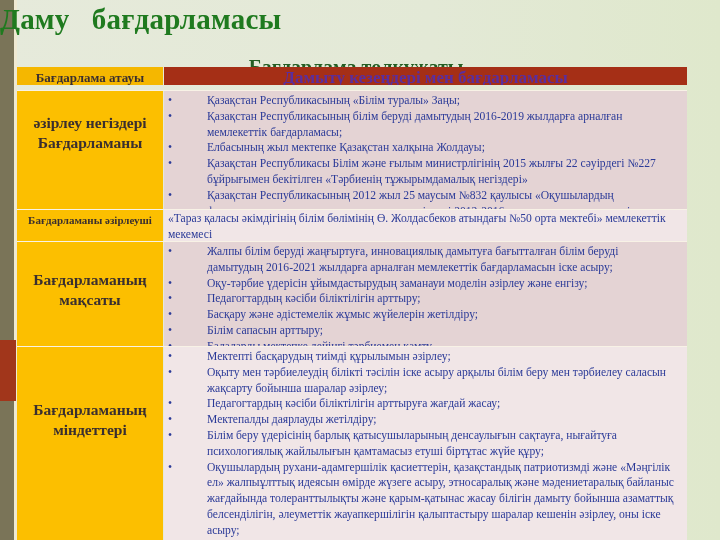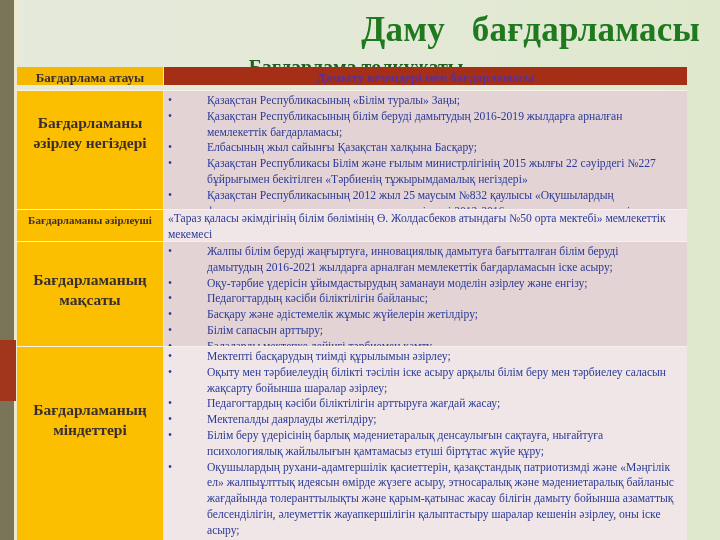--- a/index.html
+++ b/index.html
@@ -6,23 +6,23 @@
   body {
     width: 720px; height: 540px; overflow: hidden; position: relative;
     background: linear-gradient(90deg, #e6eadb 0%, #e3e9d6 60%, #dfe8cc 100%);
     font-family: "Liberation Serif", serif;
   }
   .left-bar { position: absolute; left: 0; top: 0; width: 14px; height: 540px; background: #7a7458; }
   .left-strip { position: absolute; left: 14px; top: 0; width: 3px; height: 540px; background: #efe9d2; }
   .left-accent { position: absolute; left: 0; top: 340px; width: 16px; height: 61px; background: #a1361b; }
 
   .title {
-    position: absolute; left: 0; top: 3px; width: 700px; text-align: right;
-    font-family: "Liberation Serif", serif; font-weight: bold; font-size: 35px;
-    color: #1f7a1f; white-space: pre; letter-spacing: 0.2px; margin-top: 7px;
+    position: absolute; left: 0; top: 3px; width: 700px; text-align: left;
+    font-family: "Liberation Serif", serif; font-weight: bold; font-size: 29px;
+    color: #1f7a1f; white-space: pre; letter-spacing: 0.2px;
   }
   .subtitle {
     position: absolute; left: 0; top: 56px; width: 712px; text-align: center;
     font-family: "Liberation Serif", serif; font-weight: bold; font-size: 20px;
     color: #245e24;
   }
 
   .tbl { position: absolute; left: 17px; top: 67px; width: 670px; height: 480px; }
   .row { position: absolute; left: 0; width: 670px; display: flex; }
   .cell-l {
@@ -31,21 +31,21 @@
   }
   .cell-r {
     flex: 1; margin-left: 1px; box-sizing: border-box; color: #2b3a98;
     font-size: 11.6px; line-height: 15.8px; overflow: hidden;
   }
   .pink { background: #e4d3d4; }
   .light { background: #f1e6e7; }
 
   .hdr { top: 0; height: 18px; }
   .hdr .cell-l { background: #f5b700; font-size: 13px; line-height: 21px; }
-  .hdr .cell-r { background: #a52f16; color: #5a2e9e; font-weight: bold; text-align: center; font-size: 13px; line-height: 21px; }
+  .hdr .cell-r { background: #a52f16; color: #5a2e9e; font-weight: bold; text-align: center; font-size: 17px; line-height: 21px; }
 
   .r1 { top: 23px; height: 118px; }
   .r2 { top: 142px; height: 31px; }
   .r3 { top: 174px; height: 104px; }
   .r4 { top: 279px; height: 210px; }
   .r1, .r2, .r3, .r4 { border-top: 1px solid #f8f2e6; }
 
   .lbl { font-size: 15.5px; line-height: 20px; }
   .r1 .cell-l { padding-top: 22px; }
   .r3 .cell-l { padding-top: 28px; }
@@ -70,36 +70,36 @@
 
 <div class="tbl">
 
   <div class="row hdr">
     <div class="cell-l">Бағдарлама атауы</div>
     <div class="cell-r">Дамыту кезеңдері мен бағдарламасы</div>
   </div>
 
   <div class="row r1">
     <div class="cell-l lbl">
+      <div>әзірлеу негіздері</div>
       <div>Бағдарламаны</div>
-      <div>әзірлеу негіздері</div>
     </div>
     <div class="cell-r pink">
       <ul class="items">
         <li>
             <span class="bullet">•</span>
             <span class="txt">Қазақстан Республикасының «Білім туралы» Заңы;</span>
           </li>
         <li>
             <span class="bullet">•</span>
             <span class="txt">Қазақстан Республикасының  білім беруді дамытудың 2016-2019 жылдарға арналған мемлекеттік бағдарламасы;</span>
           </li>
         <li>
             <span class="bullet">•</span>
-            <span class="txt">Елбасының жыл сайынғы Қазақстан халқына Басқару;</span>
+            <span class="txt">Елбасының жыл мектепке Қазақстан халқына Жолдауы;</span>
           </li>
         <li>
             <span class="bullet">•</span>
             <span class="txt">Қазақстан Республикасы Білім және ғылым министрлігінің  2015 жылғы 22 сәуірдегі №227 бұйрығымен бекітілген «Тәрбиенің  тұжырымдамалық негіздері»</span>
           </li>
         <li>
             <span class="bullet">•</span>
             <span class="txt">Қазақстан Республикасының 2012 жыл 25 маусым №832 қаулысы «Оқушылардың функционалдық сауаттылығын дамыту жөніндегі 2012-2016  жылға арналған ұлттық іс-қимылдар жоспары»</span>
           </li>
       </ul>
@@ -121,21 +121,21 @@
         <li>
             <span class="bullet">•</span>
             <span class="txt">Жалпы білім  беруді жаңғыртуға, инновациялық  дамытуға бағытталған білім беруді дамытудың 2016-2021  жылдарға арналған мемлекеттік бағдарламасын іске асыру;</span>
           </li>
         <li>
             <span class="bullet">•</span>
             <span class="txt">Оқу-тәрбие үдерісін ұйымдастырудың заманауи моделін әзірлеу және енгізу;</span>
           </li>
         <li>
             <span class="bullet">•</span>
-            <span class="txt">Педагогтардың кәсіби біліктілігін   байланыс;</span>
+            <span class="txt">Педагогтардың кәсіби біліктілігін   арттыру;</span>
           </li>
         <li>
             <span class="bullet">•</span>
             <span class="txt">Басқару және әдістемелік жұмыс жүйелерін жетілдіру;</span>
           </li>
         <li>
             <span class="bullet">•</span>
             <span class="txt">Білім  сапасын арттыру;</span>
           </li>
         <li>
@@ -164,21 +164,21 @@
         <li>
             <span class="bullet">•</span>
             <span class="txt">Педагогтардың кәсіби біліктілігін   арттыруға жағдай жасау;</span>
           </li>
         <li>
             <span class="bullet">•</span>
             <span class="txt">Мектепалды даярлауды жетілдіру;</span>
           </li>
         <li>
             <span class="bullet">•</span>
-            <span class="txt">Білім  беру үдерісінің  барлық мәдениетаралық денсаулығын сақтауға, нығайтуға психологиялық жайлылығын қамтамасыз етуші біртұтас жүйе құру;</span>
+            <span class="txt">Білім  беру үдерісінің  барлық қатысушыларының денсаулығын сақтауға, нығайтуға психологиялық жайлылығын қамтамасыз етуші біртұтас жүйе құру;</span>
           </li>
         <li>
             <span class="bullet">•</span>
             <span class="txt">Оқушылардың рухани-адамгершілік  қасиеттерін, қазақстандық патриотизмді және    «Мәңгілік  ел» жалпыұлттық идеясын  өмірде  жүзеге асыру,    этносаралық  және мәдениетаралық байланыс жағдайында толеранттылықты  және қарым-қатынас жасау білігін дамыту  бойынша азаматтық белсенділігін,  әлеуметтік жауапкершілігін  қалыптастыру  шаралар кешенін  әзірлеу,  оны  іске  асыру;</span>
           </li>
         <li>
             <span class="bullet">•</span>
             <span class="txt">Дарындылықты дамытуға жағдай жасау және іс-шаралар әзірлеу;</span>
           </li>
 

